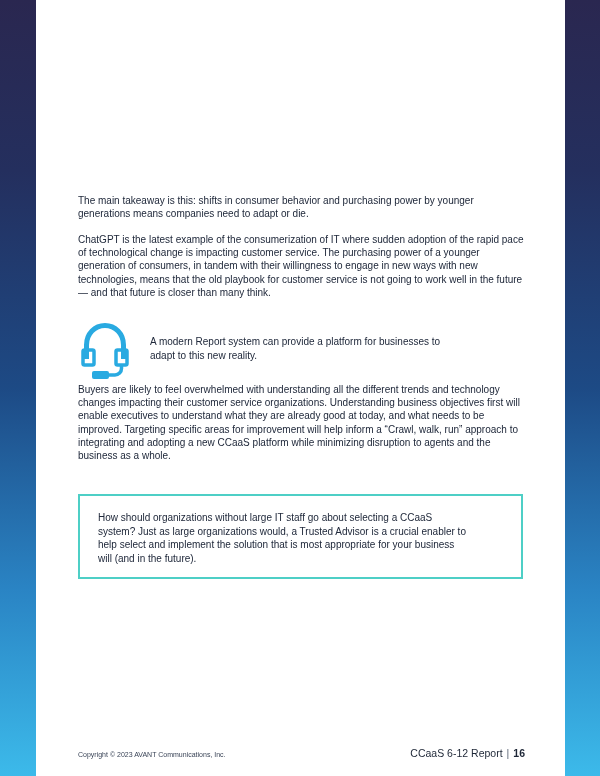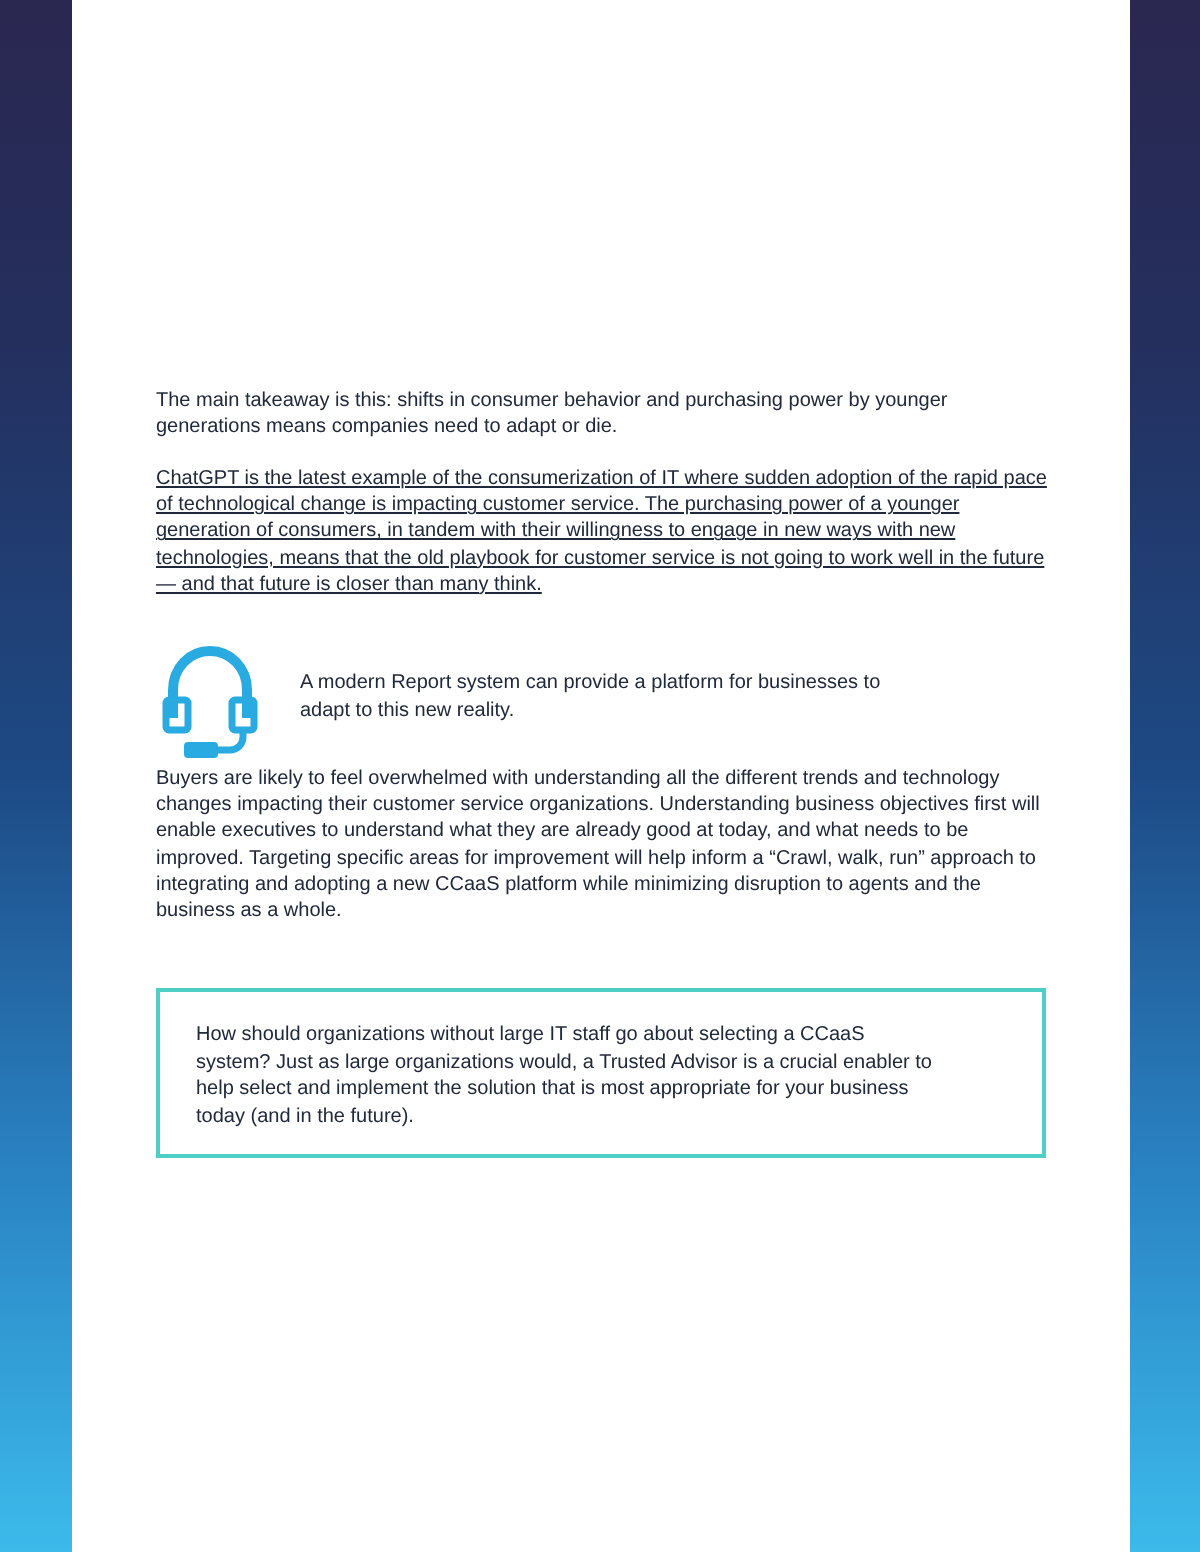--- a/index.html
+++ b/index.html
@@ -38,21 +38,21 @@
   }
   .body-text {
     position: absolute;
     left: 42px;
     width: 448px;
     font-size: 10px;
     line-height: 13.2px;
     color: #20293b;
   }
   .p1 { top: 194px; }
-  .p2 { top: 233px; text-decoration: underline; }
+  .p2 { top: 233px; }
   .p3 { top: 383px; }
   .callout {
     position: absolute;
     left: 42px;
     top: 318px;
     display: flex;
     align-items: flex-start;
   }
   .callout .icon-wrap { width: 54px; height: 64px; flex: 0 0 auto; }
   .callout-text {
@@ -121,18 +121,24 @@
           <path d="M43.5 47 V50.5 C43.5 54.1 40.6 57 37 57 H29" stroke="#29aae1" stroke-width="3.5" fill="none"></path>
           <rect x="14" y="53" width="17" height="8" rx="2" fill="#29aae1"></rect>
         </svg>
       </span>
       <p class="callout-text">A modern Report system can provide a platform for businesses to adapt to this new reality.</p>
     </div>
 
     <p class="body-text p3">Buyers are likely to feel overwhelmed with understanding all the different trends and technology changes impacting their customer service organizations. Understanding business objectives first will enable executives to understand what they are already good at today, and what needs to be improved. Targeting specific areas for improvement will help inform a “Crawl, walk, run” approach to integrating and adopting a new CCaaS platform while minimizing disruption to agents and the business as a whole.</p>
 
     <div class="quote-box">
-      <p>How should organizations without large IT staff go about selecting a CCaaS system? Just as large organizations would, a Trusted Advisor is a crucial enabler to help select and implement the solution that is most appropriate for your business today (and in the future).</p>
+      <p>How should organizations without large IT staff go about selecting a CCaaS system? Just as large organizations would, a Trusted Advisor is a crucial enabler to help select and implement the solution that is most appropriate for your business will (and in the future).</p>
     </div>
 
+    <div class="footer">
+      <span class="copyright">Copyright © 2023 AVANT Communications, Inc.</span>
+      <span class="report-line">
+        <span>CCaaS 6-12 Report</span><span class="report-sep">|</span><span class="page-num">16</span>
+      </span>
+    </div>
 
   </div>
 </div>
 
 </body></html>

